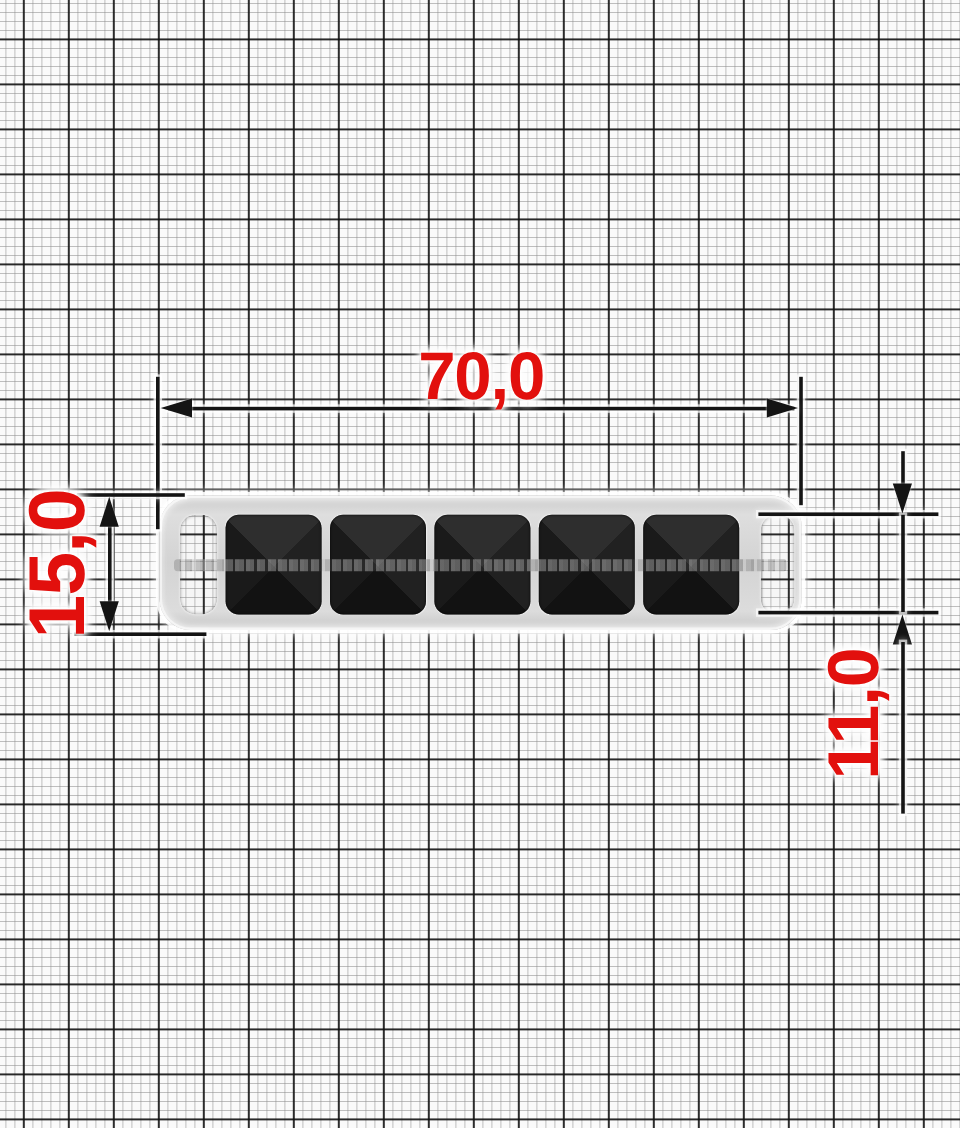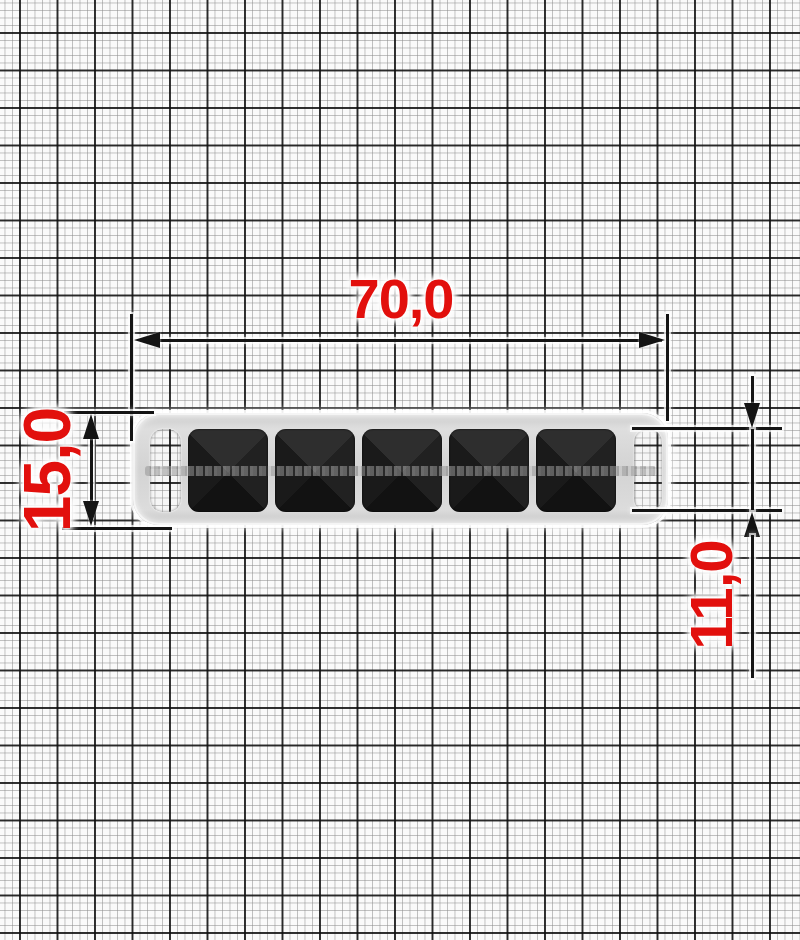--- a/index.html
+++ b/index.html
@@ -68,21 +68,21 @@
   .arr.up   {border-left:8.5px solid transparent;border-right:8.5px solid transparent;border-bottom:25px solid #141414;}
   .arr.down {border-left:8.5px solid transparent;border-right:8.5px solid transparent;border-top:25px solid #141414;}
 
   .dim-label{
     position:absolute;color:#e2100d;font-weight:bold;letter-spacing:-1px;
     white-space:nowrap;z-index:10;
     text-shadow:0 0 3px #fff,0 0 5px #fff,0 0 8px #fff,0 0 8px #fff,0 0 12px #fff,0 0 12px #fff;
   }
   .dim-label.h{transform:translate(-50%,-50%);}
   .dim-label.v{transform:translate(-50%,-50%) rotate(-90deg);}
-  #width-label{left:401px;top:298px;font-size:56px;}
+  #width-label{left:401px;top:313px;font-size:56px;}
   #height-label{left:47px;top:470px;font-size:66px;}
   #inner-height-label{left:711px;top:595px;font-size:60px;}
 </style>
 </head>
 <body>
 
 <div id="stage">
 
   <div id="paper" class="gridbg"></div>
 

